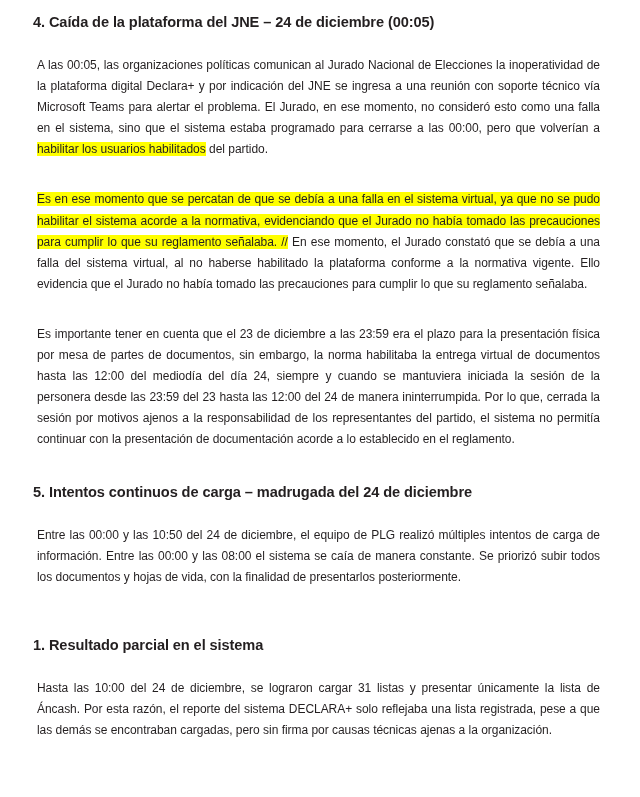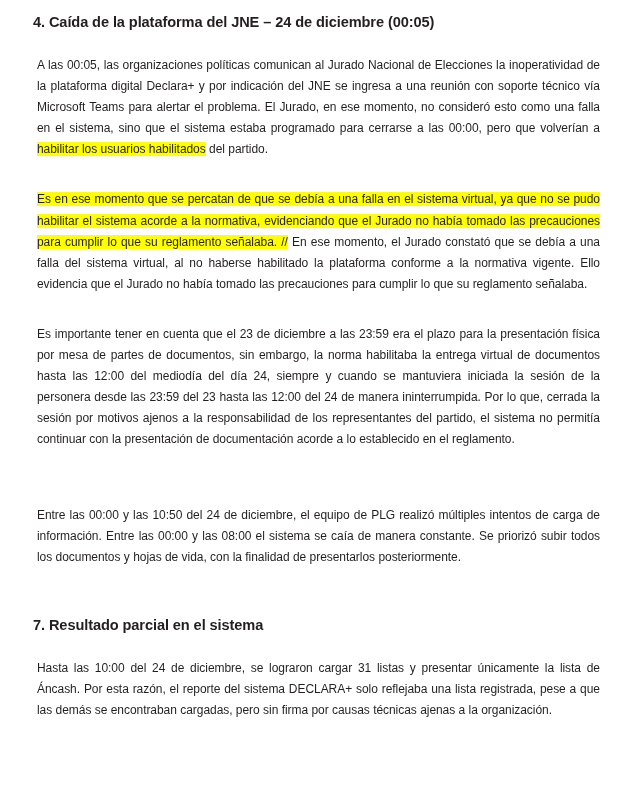--- a/index.html
+++ b/index.html
@@ -77,30 +77,31 @@
     <div class="sp-para-to-para"></div>
 
     <p class="para"><mark class="hl">Es en ese momento que se percatan de que se debía a una falla en el sistema virtual, ya que no se pudo habilitar el sistema acorde a la normativa, evidenciando que el Jurado no había tomado las precauciones para cumplir lo que su reglamento señalaba. //</mark> En ese momento, el Jurado constató que se debía a una falla del sistema virtual, al no haberse habilitado la plataforma conforme a la normativa vigente. Ello evidencia que el Jurado no había tomado las precauciones para cumplir lo que su reglamento señalaba.</p>
 
     <div class="sp-para-to-para"></div>
 
     <p class="para">Es importante tener en cuenta que el 23 de diciembre a las 23:59 era el plazo para la presentación física por mesa de partes de documentos, sin embargo, la norma habilitaba la entrega virtual de documentos hasta las 12:00 del mediodía del día 24, siempre y cuando se mantuviera iniciada la sesión de la personera desde las 23:59 del 23 hasta las 12:00 del 24 de manera ininterrumpida. Por lo que, cerrada la sesión por motivos ajenos a la responsabilidad de los representantes del partido, el sistema no permitía continuar con la presentación de documentación acorde a lo establecido en el reglamento.</p>
 
     <div class="sp-para-to-heading"></div>
 
+    <h2 class="section-heading">5. Intentos continuos de carga – madrugada del 24 de diciembre</h2>
 
     <div class="sp-heading-to-para"></div>
 
     <p class="para">Entre las 00:00 y las 10:50 del 24 de diciembre, el equipo de PLG realizó múltiples intentos de carga de información. Entre las 00:00 y las 08:00 el sistema se caía de manera constante. Se priorizó subir todos los documentos y hojas de vida, con la finalidad de presentarlos posteriormente.</p>
 
     <div class="sp-para-to-para"></div>
 
 
     <div class="sp-para-to-heading-tight"></div>
 
-    <h2 class="section-heading">7. Resultado parcial en el sistema</h2>
+    <h2 class="section-heading">1. Resultado parcial en el sistema</h2>
 
     <div class="sp-heading-to-para"></div>
 
     <p class="para">Hasta las 10:00 del 24 de diciembre, se lograron cargar 31 listas y presentar únicamente la lista de Áncash. Por esta razón, el reporte del sistema DECLARA+ solo reflejaba una lista registrada, pese a que las demás se encontraban cargadas, pero sin firma por causas técnicas ajenas a la organización.</p>
 
   </div>
 </div>
 
 </body></html>

